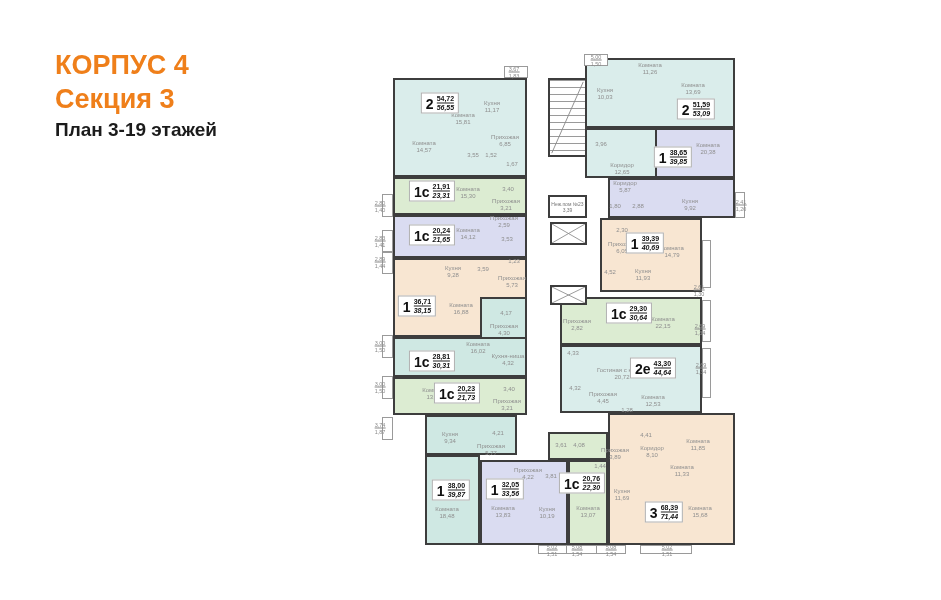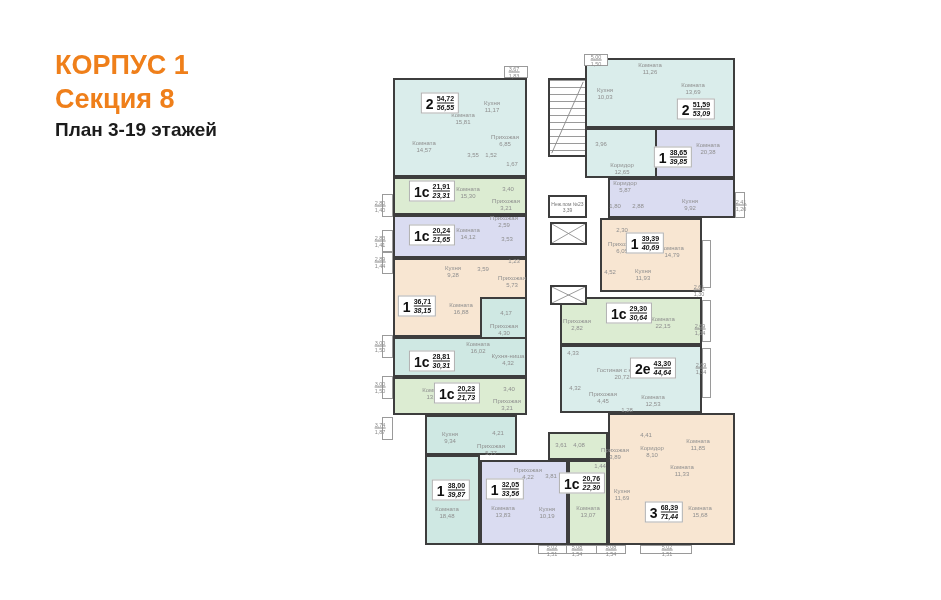--- a/index.html
+++ b/index.html
@@ -28,22 +28,22 @@
   .rm i{display:block;font-style:normal}
   .dim{position:absolute;transform:translate(-50%,-50%);font-size:5.5px;line-height:6px;
        color:#8a8a8a;text-align:center;z-index:6;white-space:nowrap}
   .dim u{display:block;text-decoration:none;border-bottom:0.5px solid #8a8a8a}
   .dim i{display:block;font-style:normal}
 </style>
 </head>
 <body>
 
 <div class="hdr">
-  <div class="b1">КОРПУС 1</div>
-  <div class="b2">Секция 8</div>
+  <div class="b1">КОРПУС 4</div>
+  <div class="b2">Секция 3</div>
   <div class="b3">План 3-19 этажей</div>
 </div>
 
 <div class="plan">
 
   <div class="apt c-cyan" style="left:393px;top:78px;width:134px;height:99px"></div>
   <div class="apt c-green" style="left:393px;top:177px;width:134px;height:38px"></div>
   <div class="apt c-lav" style="left:393px;top:215px;width:134px;height:43px"></div>
   <div class="apt c-peach" style="left:393px;top:258px;width:134px;height:79px"></div>
   <div class="apt c-teal" style="left:480px;top:297px;width:47px;height:42px"></div>

